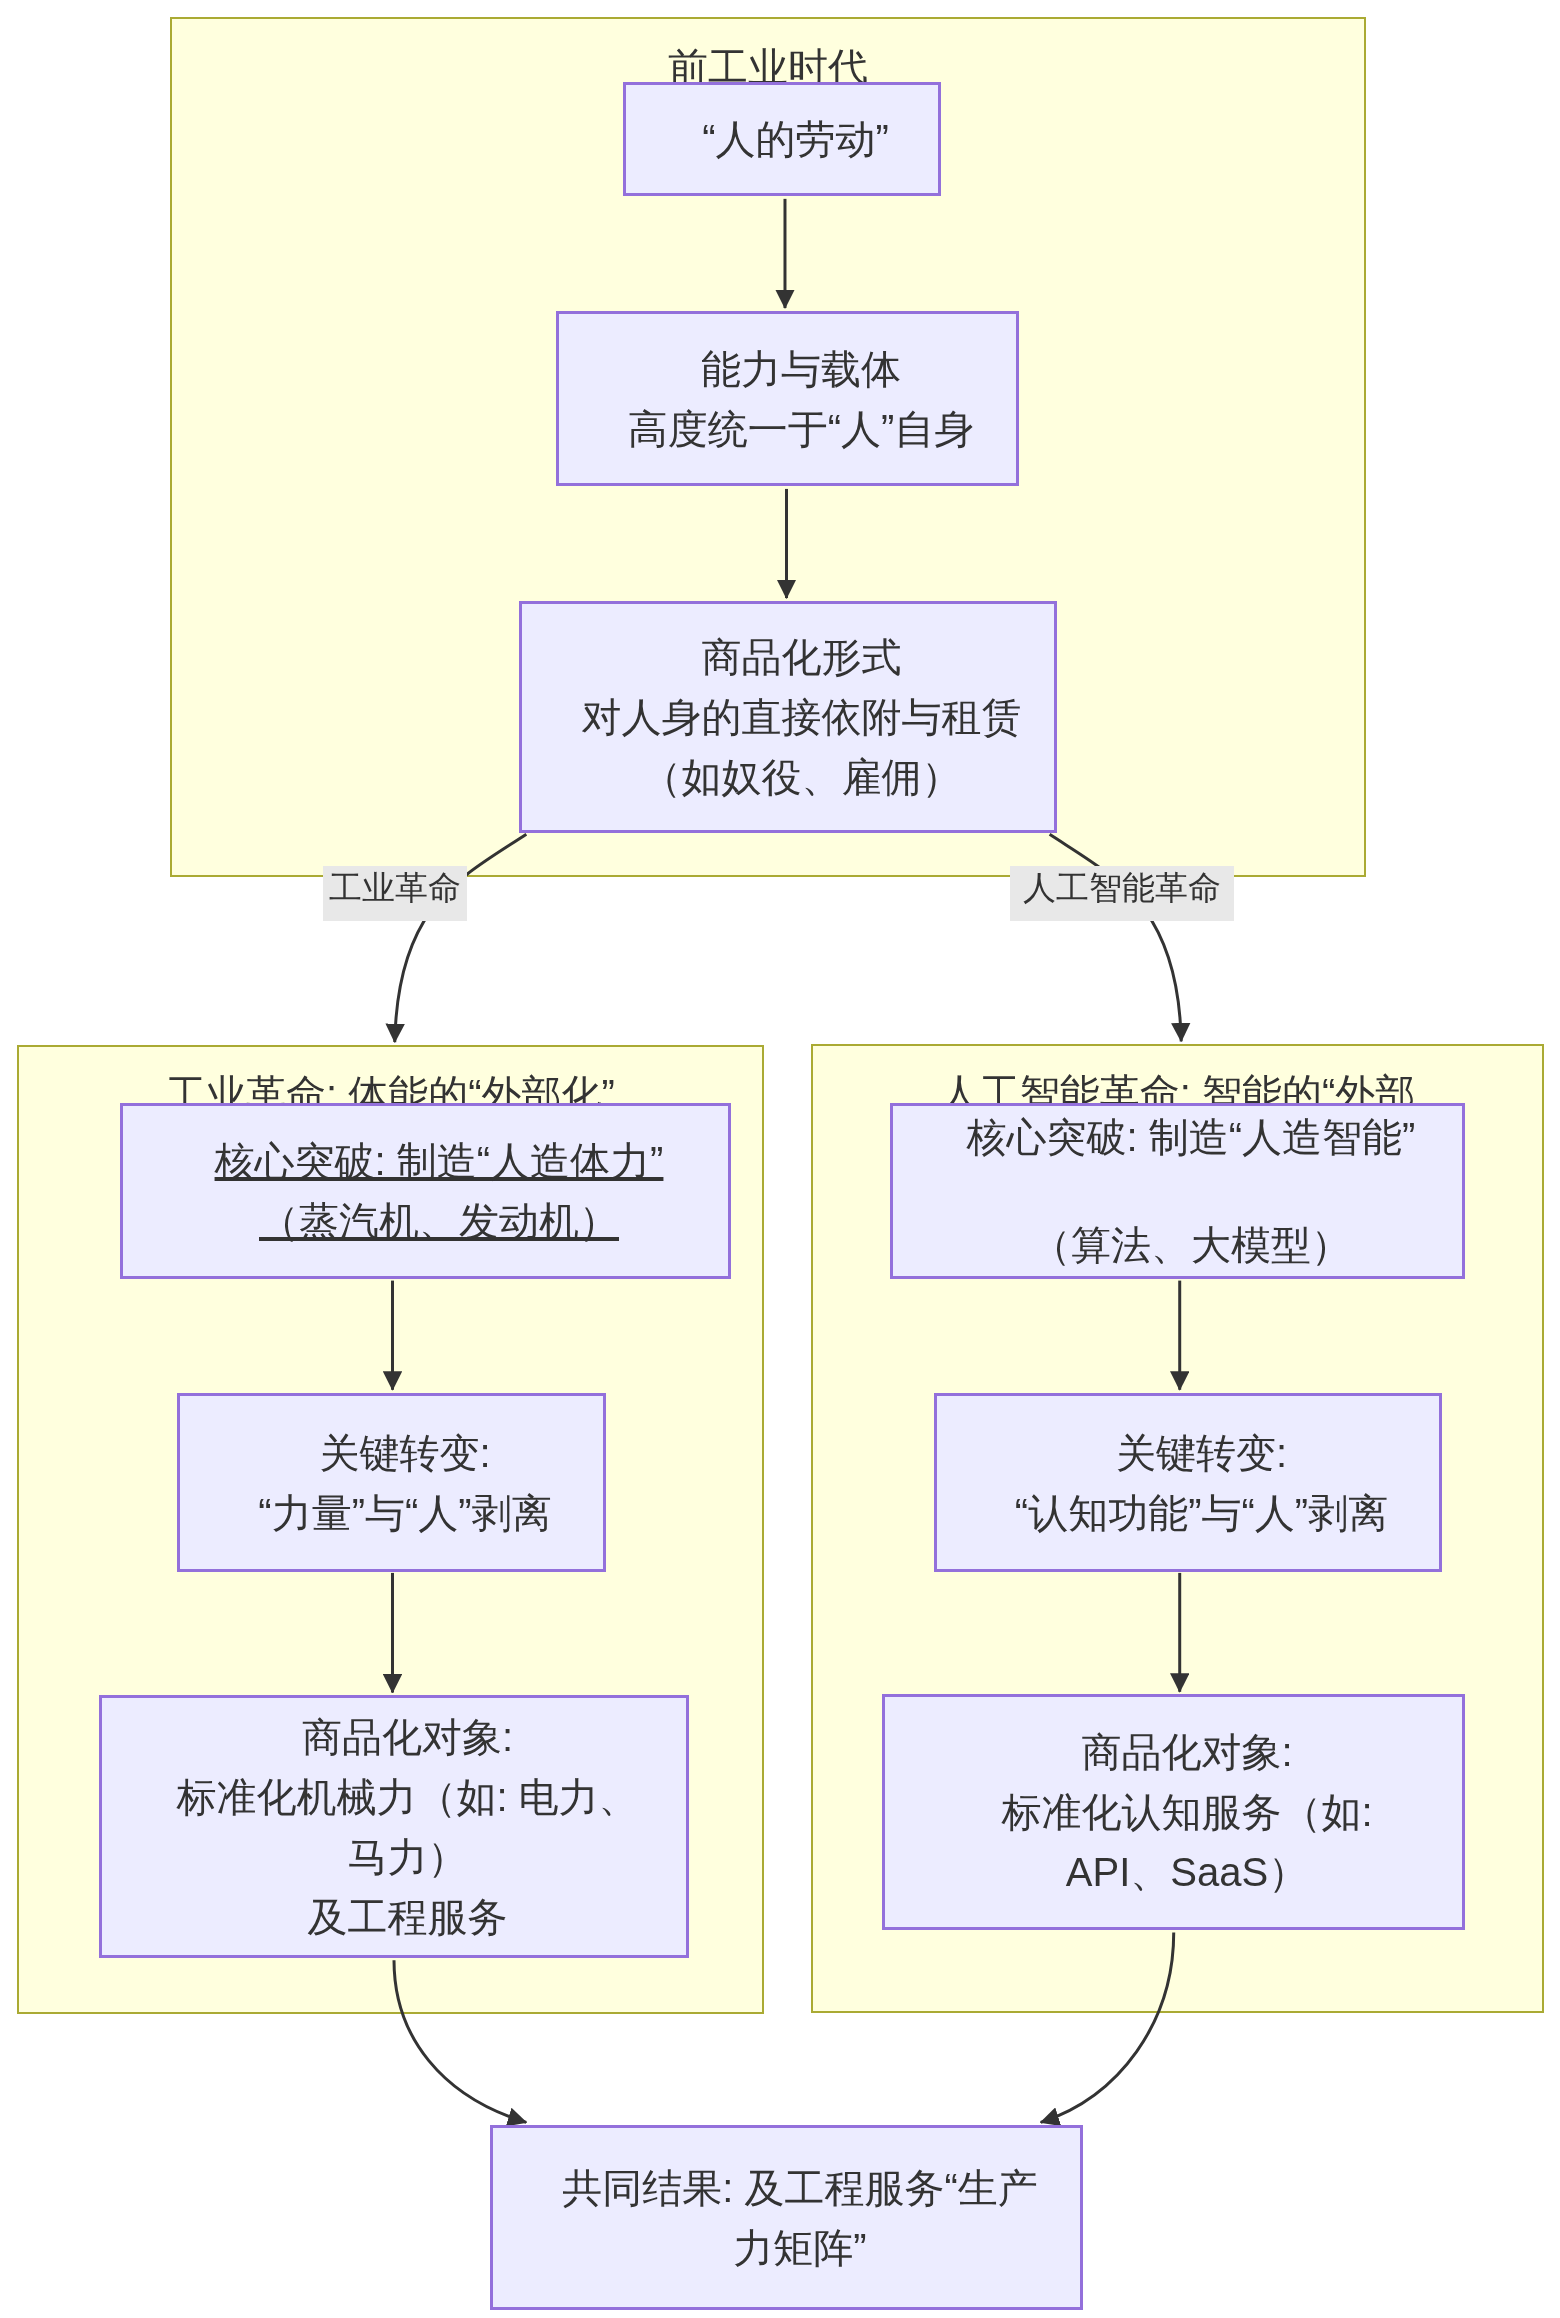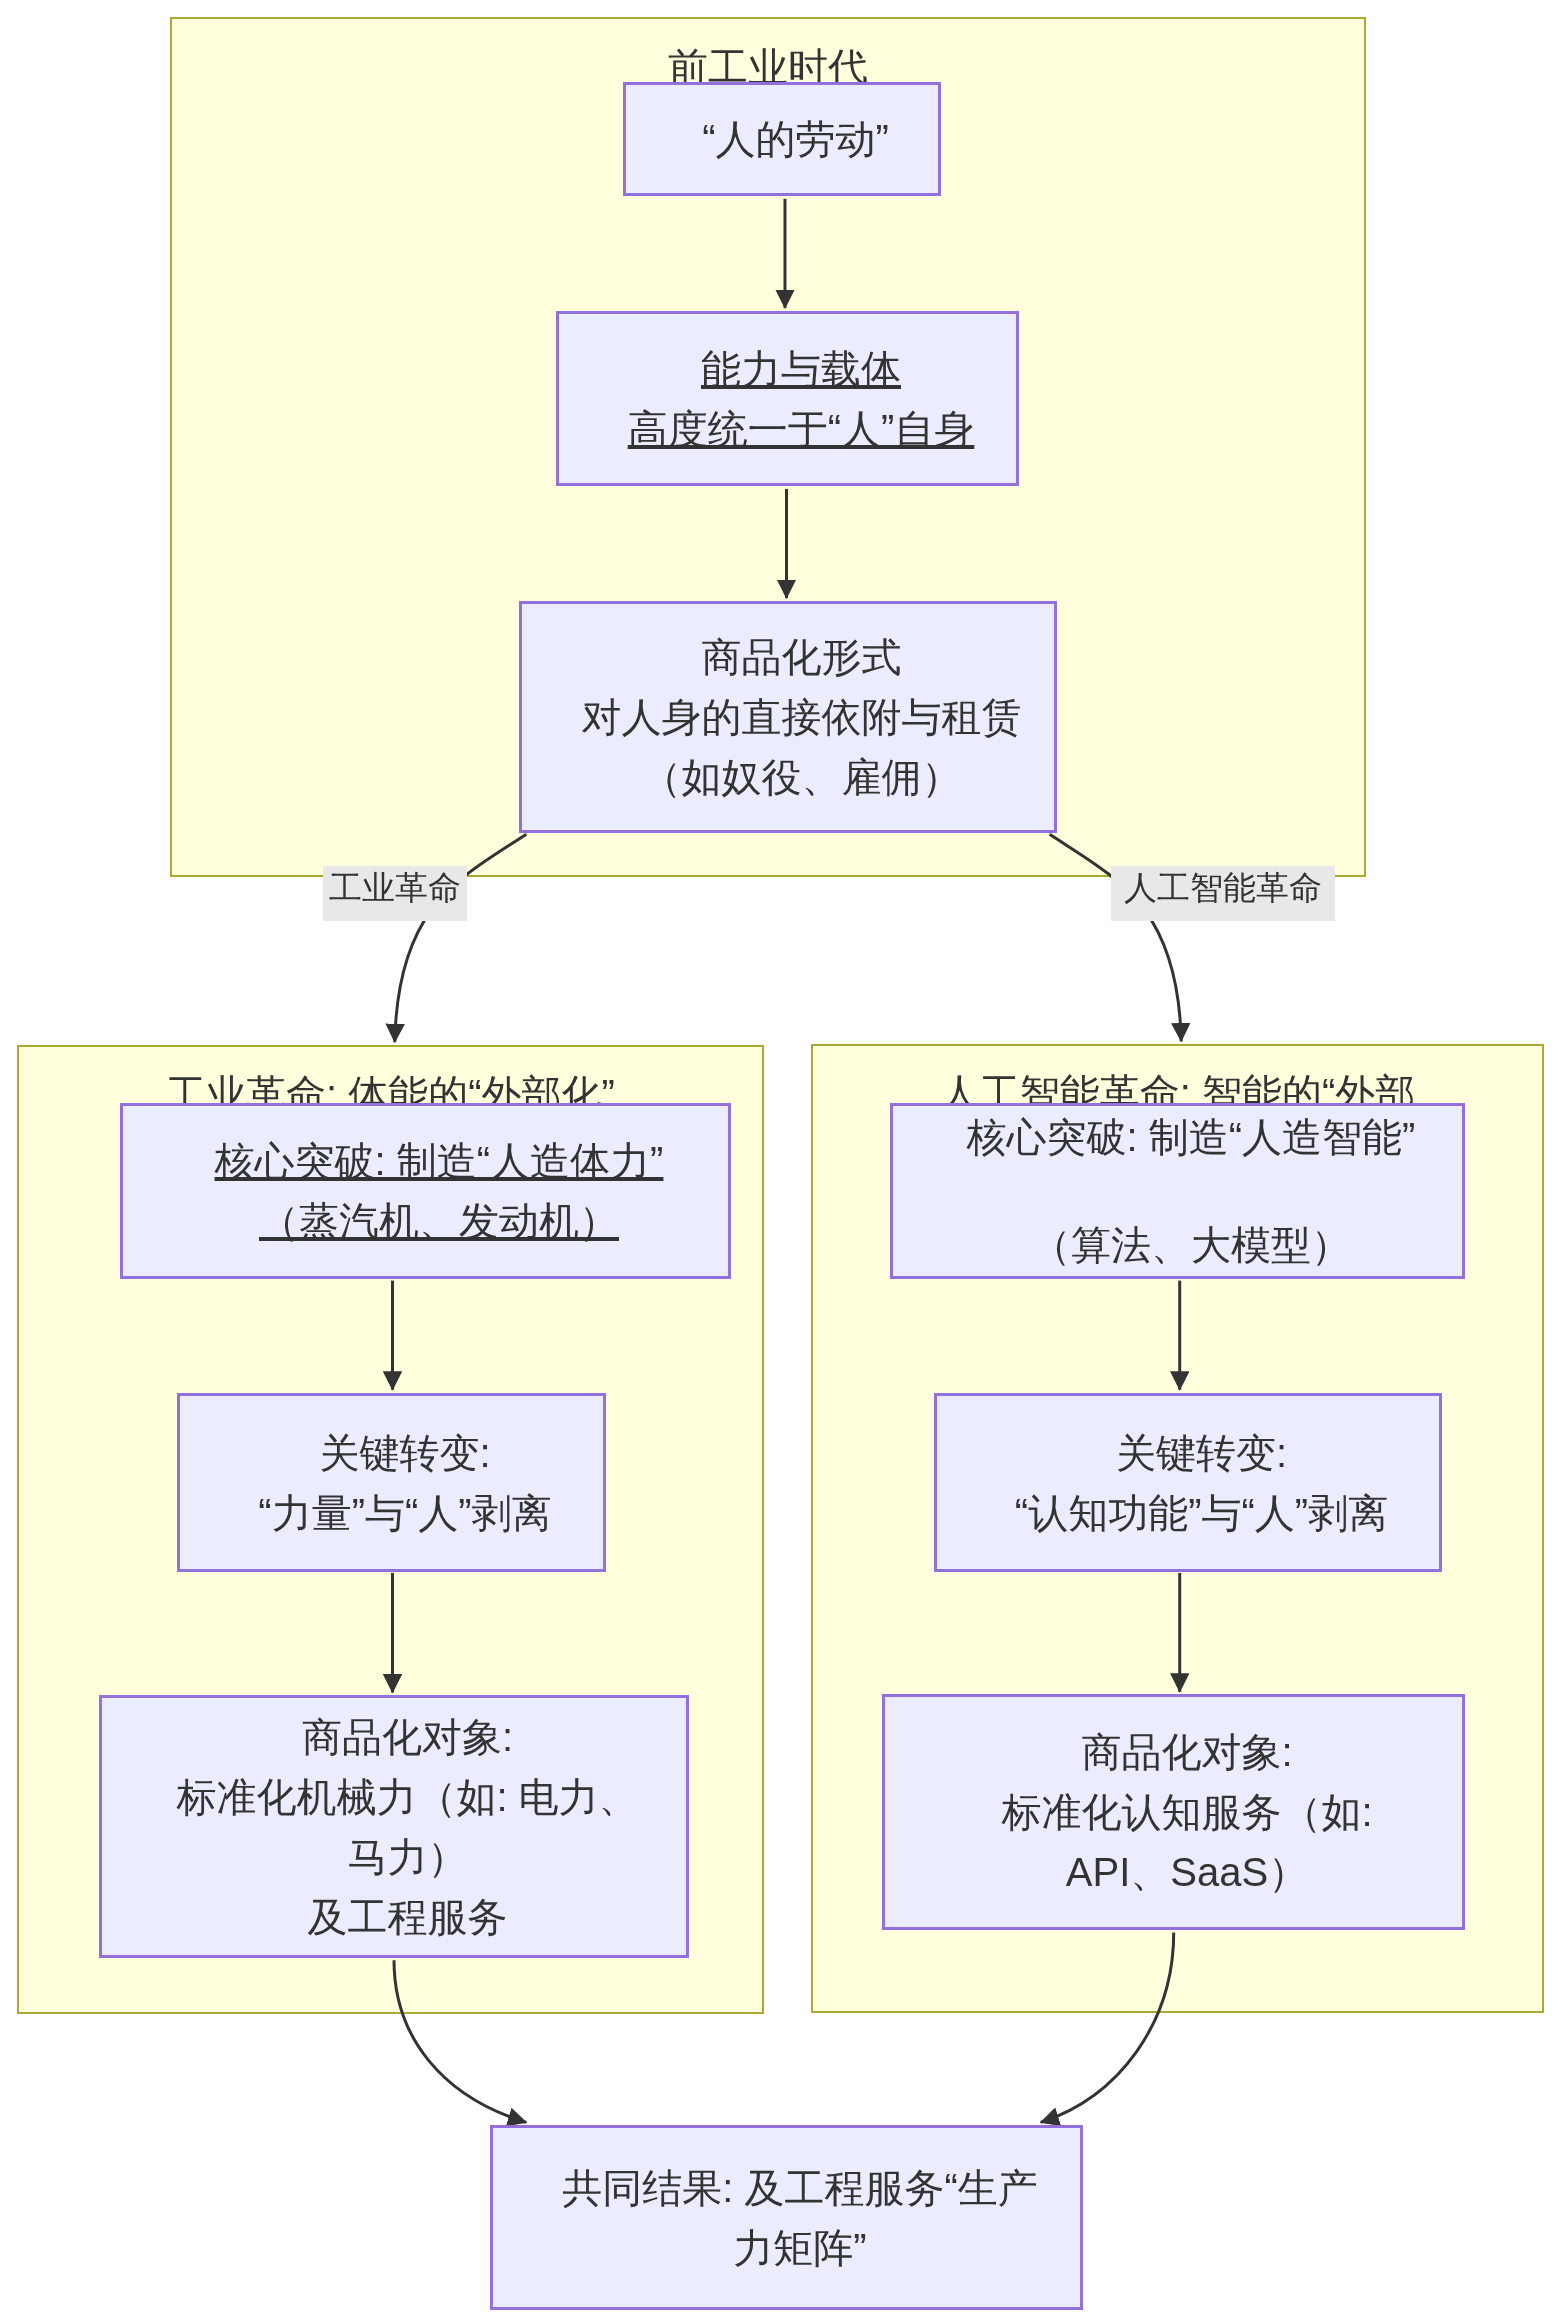--- a/index.html
+++ b/index.html
@@ -96,21 +96,21 @@
     <path class="connector" d="M 1578 1713 L 1578 1859" marker-end="url(#arrow)"></path>
     <path class="connector" d="M 1578 2104 L 1578 2263" marker-end="url(#arrow)"></path>
     <path class="connector" d="M 527 2622 C 527 2725, 592 2805, 704 2839" marker-end="url(#arrow)"></path>
     <path class="connector" d="M 1570 2585 C 1570 2705, 1497 2805, 1392 2839" marker-end="url(#arrow)"></path>
   </svg>
 
   <div class="node" style="left:623px;top:82px;width:318px;height:114px;">
     <div class="line">“人的劳动”</div>
   </div>
 
-  <div class="node" style="left:556px;top:311px;width:463px;height:175px;text-decoration:underline;">
+  <div class="node" style="left:556px;top:311px;width:463px;height:175px;">
     <div class="line">能力与载体</div>
     <div class="line">高度统一于“人”自身</div>
   </div>
 
   <div class="node" style="left:519px;top:601px;width:538px;height:232px;">
     <div class="line">商品化形式</div>
     <div class="line">对人身的直接依附与租赁</div>
     <div class="line">（如奴役、雇佣）</div>
   </div>
 
@@ -148,18 +148,18 @@
   </div>
 
   <div class="node" style="left:490px;top:2125px;width:593px;height:185px;">
     <div class="line">共同结果: 及工程服务“生产</div>
     <div class="line">力矩阵”</div>
   </div>
 
   <div class="edge-label" style="left:323px;top:866px;width:144px;height:55px;">
     <span>工业革命</span>
   </div>
-  <div class="edge-label" style="left:1111px;top:866px;width:224px;height:55px;">
+  <div class="edge-label" style="left:1010px;top:866px;width:224px;height:55px;">
     <span>人工智能革命</span>
   </div>
 
 </div>
 
 
 </body></html>

